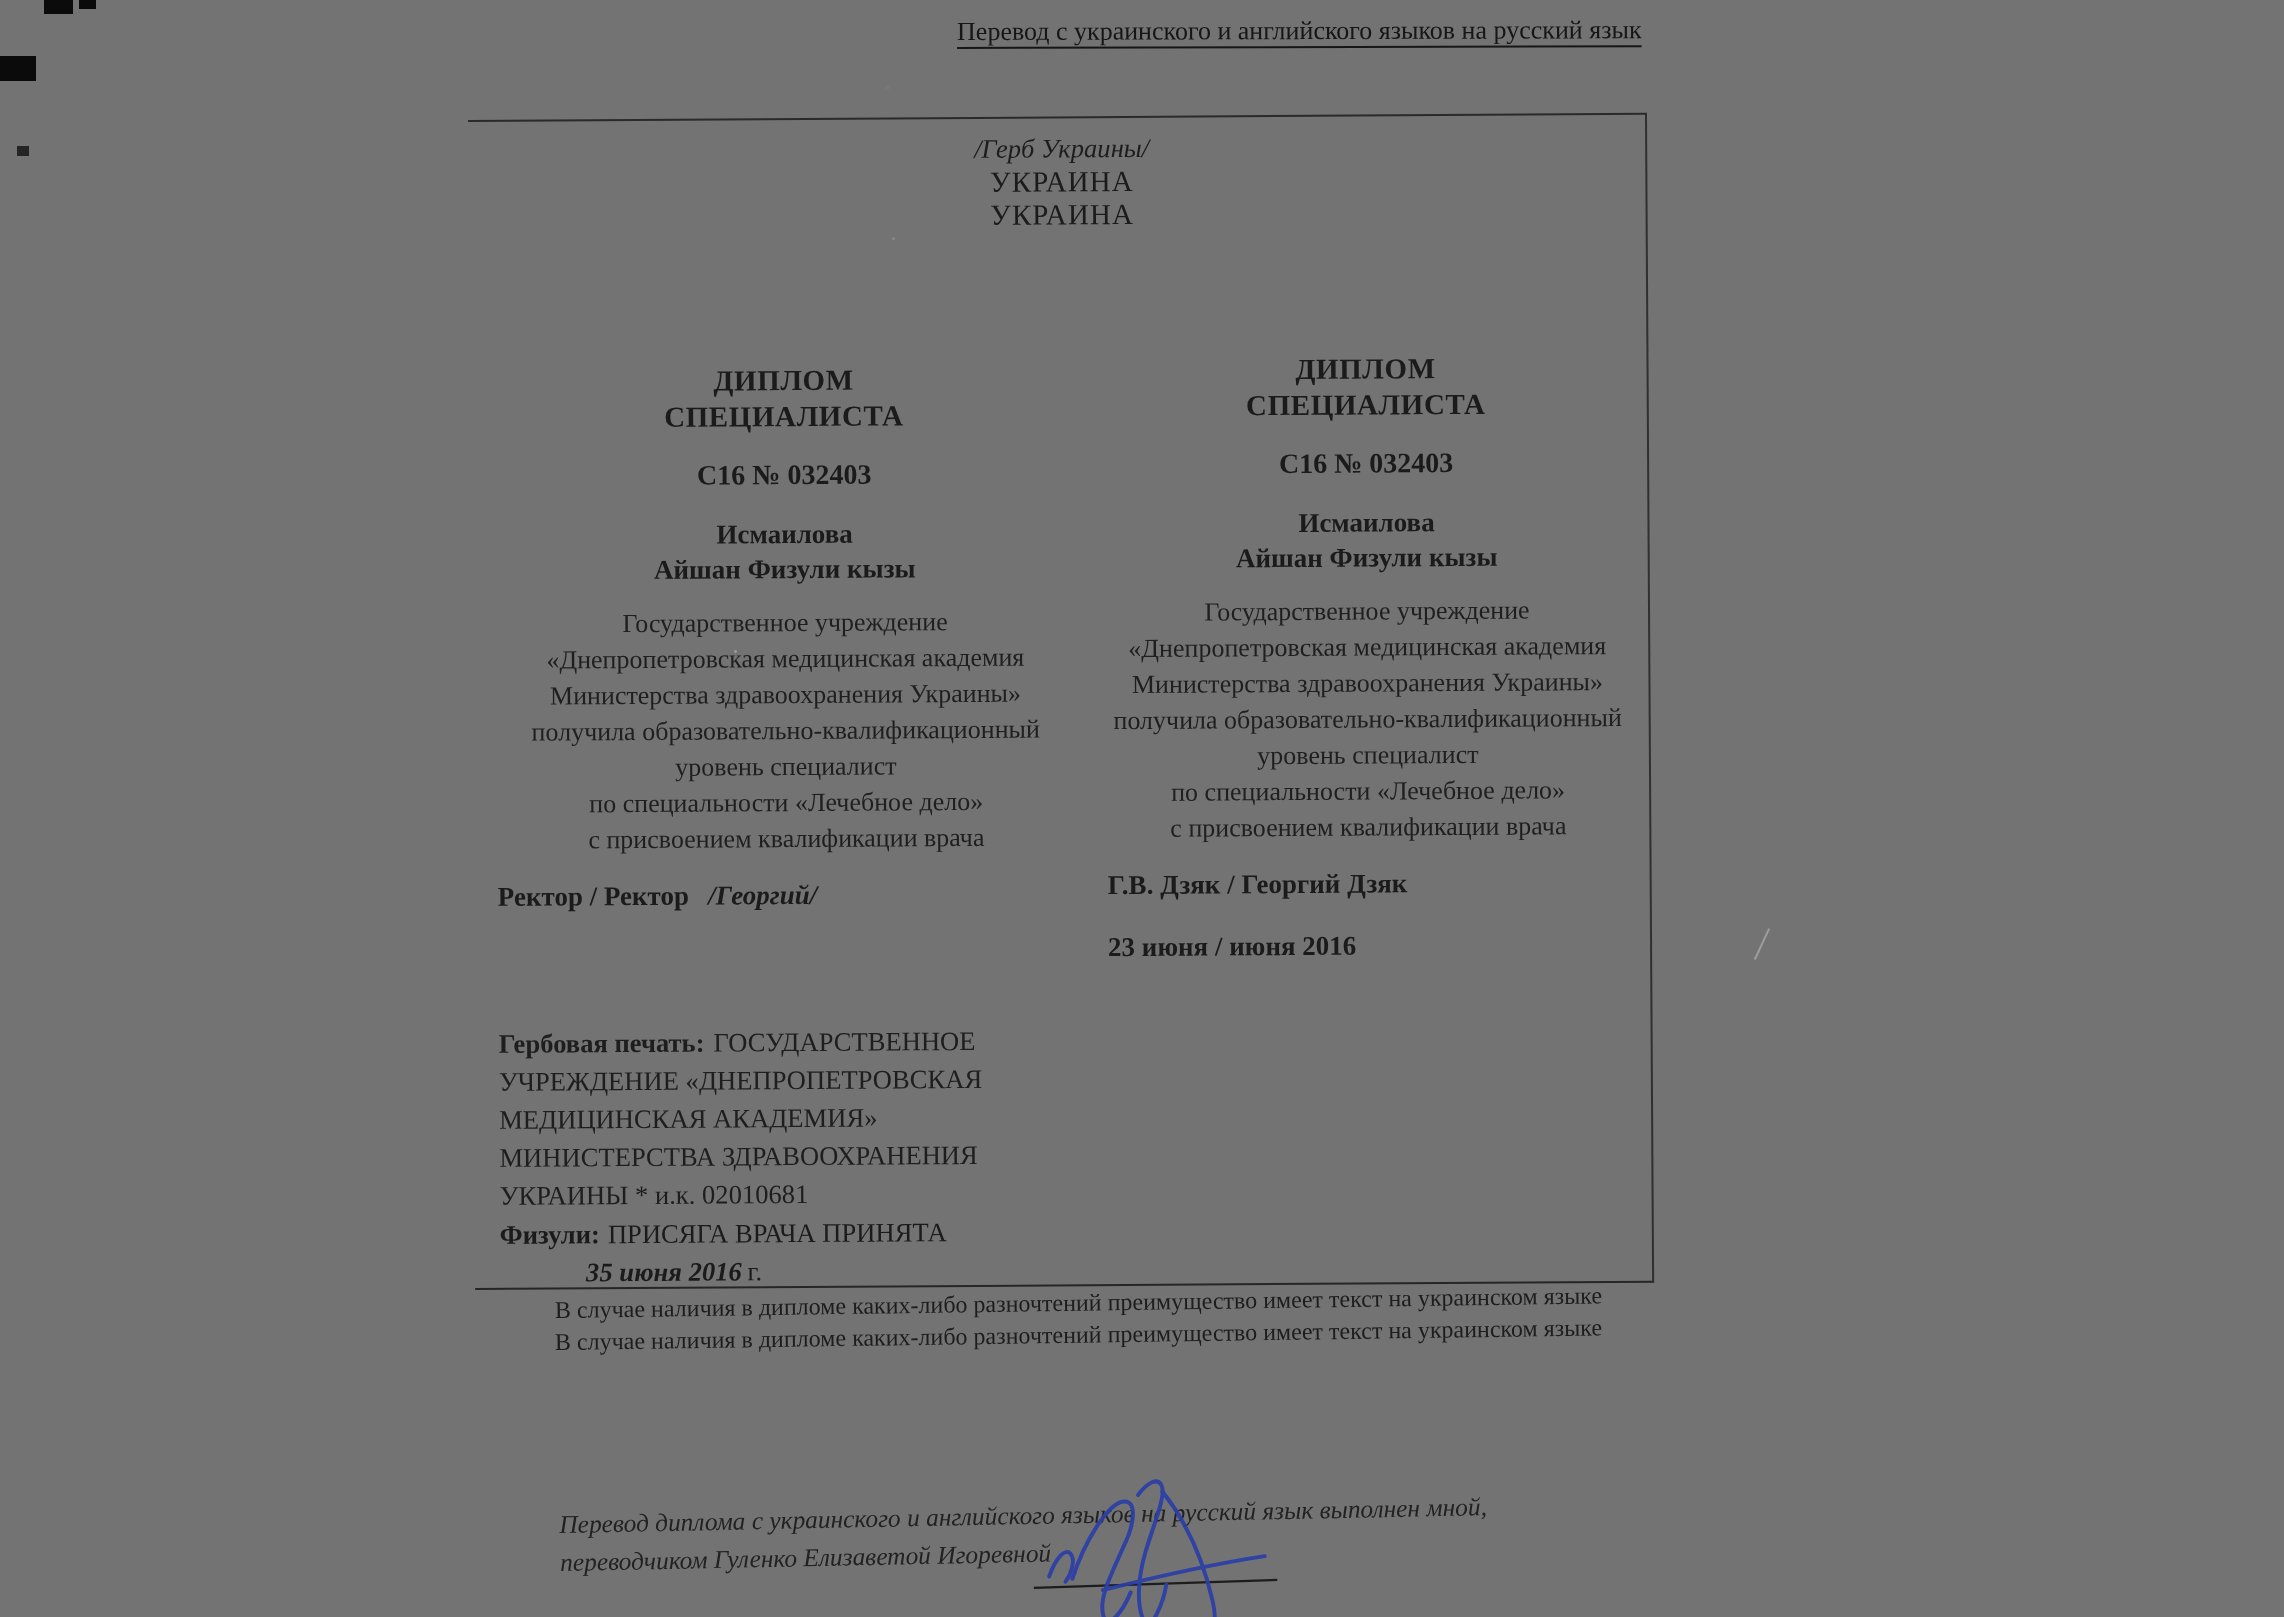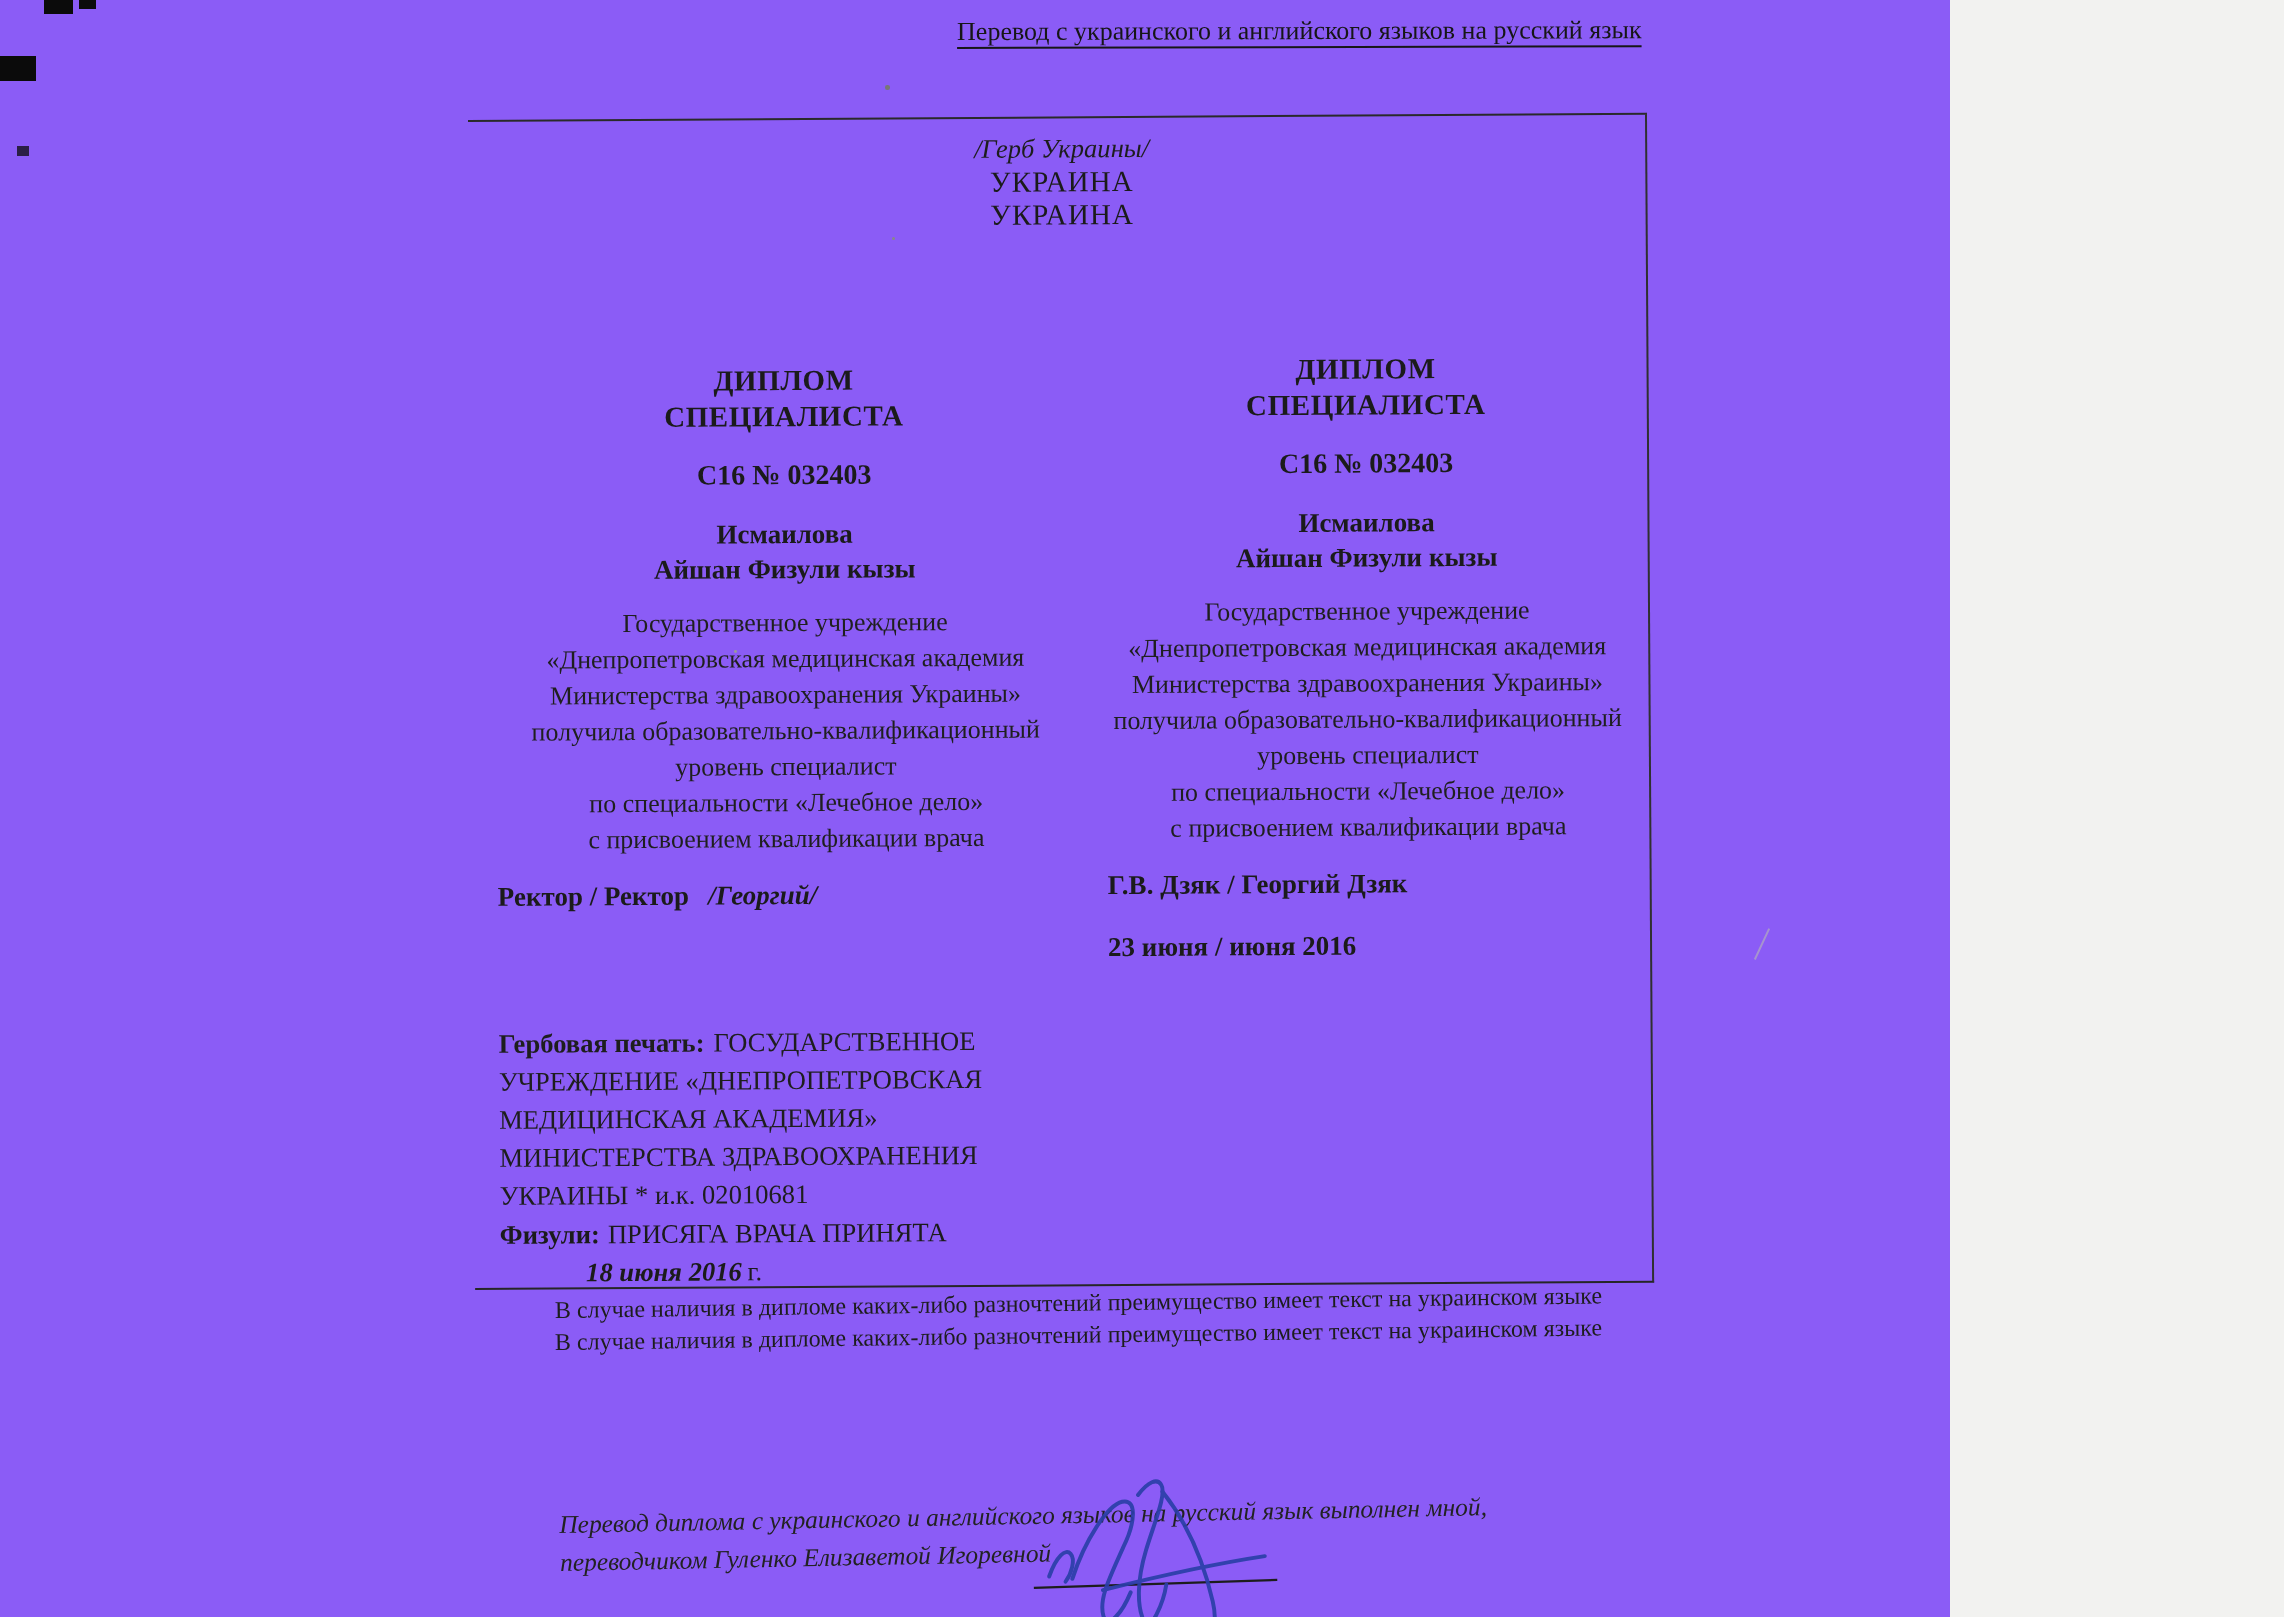--- a/index.html
+++ b/index.html
@@ -5,22 +5,22 @@
   html,body{margin:0;padding:0;}
   body{
     width:2284px;height:1617px;
     background:#f2f2f0;
     font-family:"Liberation Serif","DejaVu Serif",serif;
     color:#1b1b1b;
     position:relative;
     overflow:hidden;
   }
   .page{
-    position:absolute;left:0;top:0;width:1950px;height:1617px;
-    background:#8b5cf6;
+    position:absolute;left:0;top:0;width:2284px;height:1617px;
+    background:#737373;
   }
   .abs{position:absolute;}
 
   
   .header-note{
     left:957px;top:17px;width:712px;
     font-size:26px;
     text-decoration:underline;
     text-decoration-thickness:1.7px;
     text-underline-offset:6.8px;
@@ -176,21 +176,21 @@
       <div>МЕДИЦИНСКАЯ АКАДЕМИЯ»</div>
       <div>МИНИСТЕРСТВА ЗДРАВООХРАНЕНИЯ</div>
       <div>УКРАИНЫ * и.к. 02010681</div>
     </div>
 
     <div class="abs stamp-block">
       <div>
         <span class="stamp-label">Физули:</span><span>ПРИСЯГА ВРАЧА ПРИНЯТА</span>
       </div>
       <div class="stamp-date-line">
-        <span class="stamp-date">18 июня 2016</span><span class="stamp-suffix">г.</span>
+        <span class="stamp-date">35 июня 2016</span><span class="stamp-suffix">г.</span>
       </div>
     </div>
 
   </div>
 
   <div class="abs notice-1">В случае наличия в дипломе каких-либо разночтений преимущество имеет текст на украинском языке</div>
   <div class="abs notice-2">В случае наличия в дипломе каких-либо разночтений преимущество имеет текст на украинском языке</div>
 
   <div class="abs translator-block">
     <div>Перевод диплома с украинского и английского языков на русский язык выполнен мной,</div>

